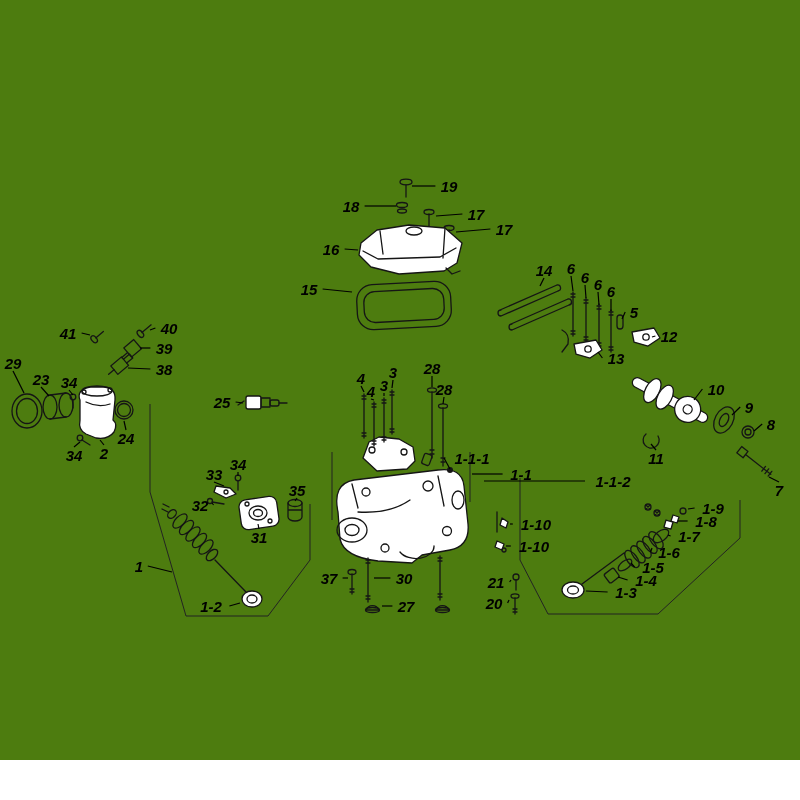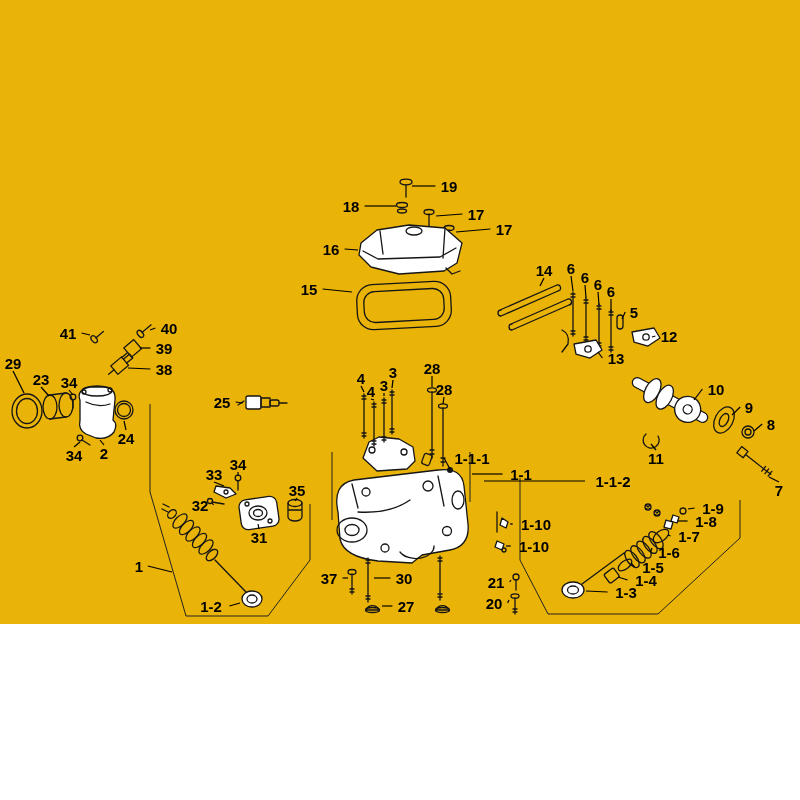--- a/index.html
+++ b/index.html
@@ -1,18 +1,18 @@
 <!DOCTYPE html>
 <html><head>
 <meta charset="utf-8">
 <style>
   html,body { margin:0; padding:0; background:#ffffff; }
   .stage {
-    position:relative; width:800px; height:624px; background:#eab308;
-    font-family:"Liberation Sans", sans-serif; overflow:hidden;
+    position:relative; width:800px; height:760px; background:#4d7c0f;
+    font-family:"Liberation Sans", sans-serif; overflow:hidden;font-style:italic;
   }
   #diagram-svg { display:block; }
   .art   { stroke:#151515; fill:none; stroke-width:1.3; stroke-linecap:round; stroke-linejoin:round; }
   .solid { fill:#ffffff; }
   .dark  { fill:#151515; stroke:none; }
   .construct { stroke:#232323; stroke-width:1; fill:none; }
   #label-layer text {
     font-family:"Liberation Sans", sans-serif;
     font-size:15px; font-weight:bold; fill:#000;
     text-anchor:middle; dominant-baseline:central;

